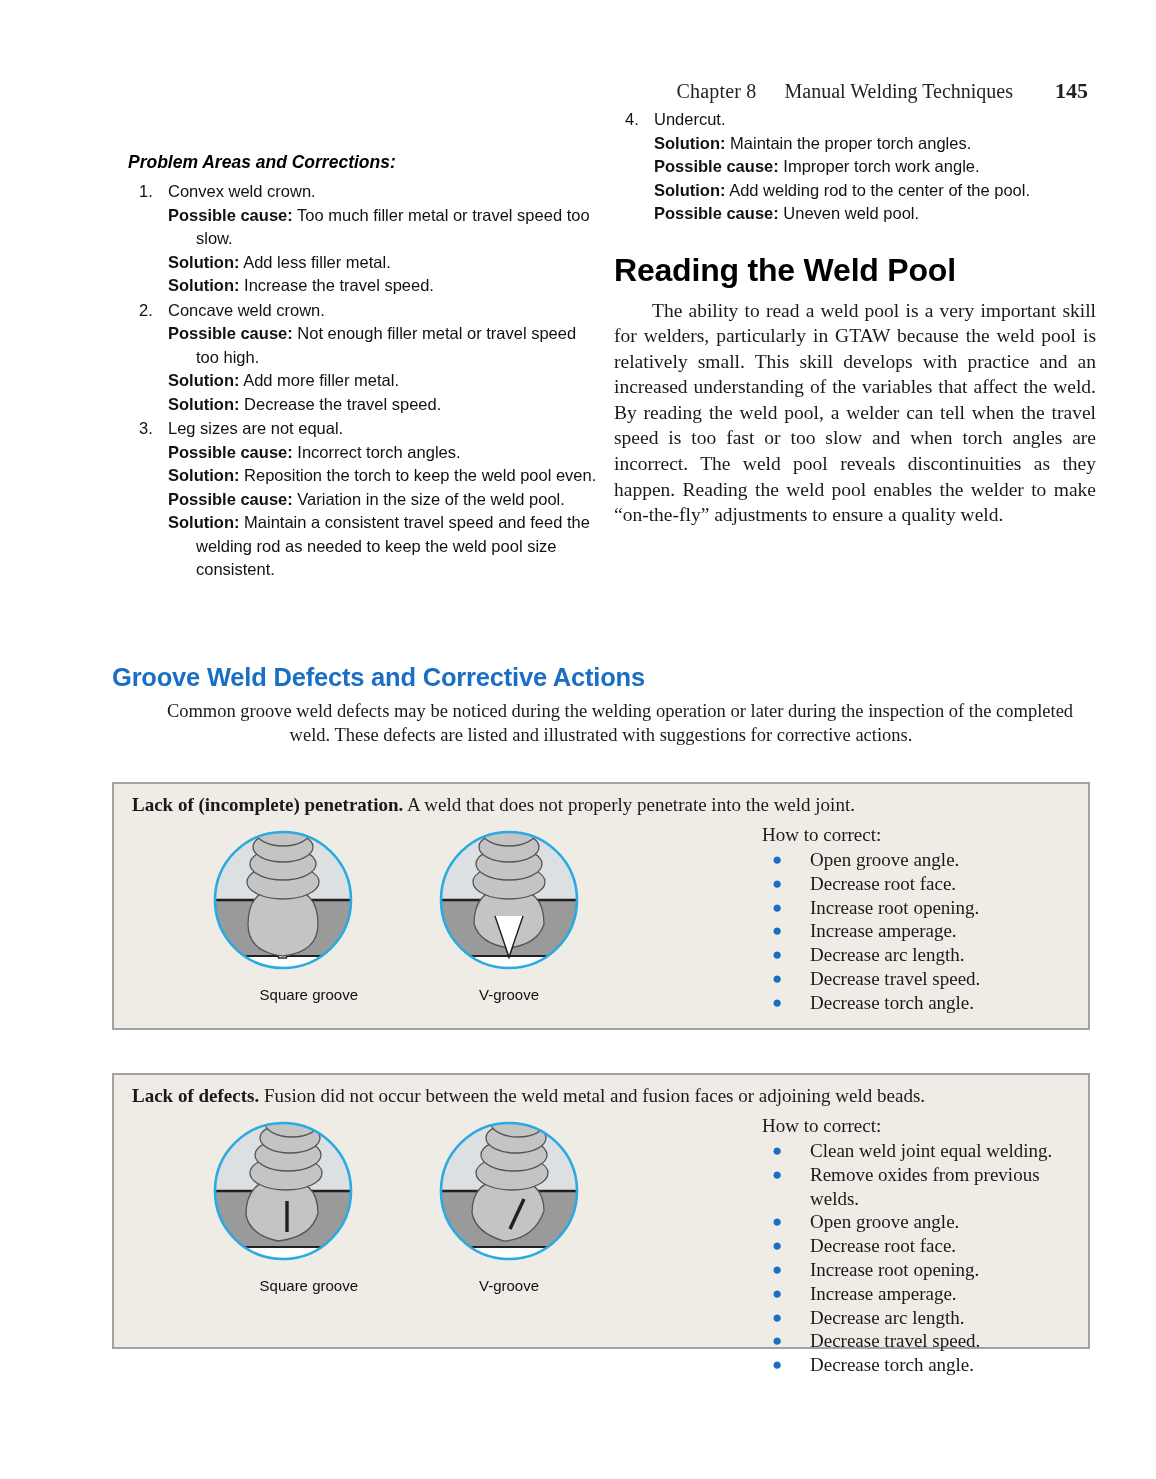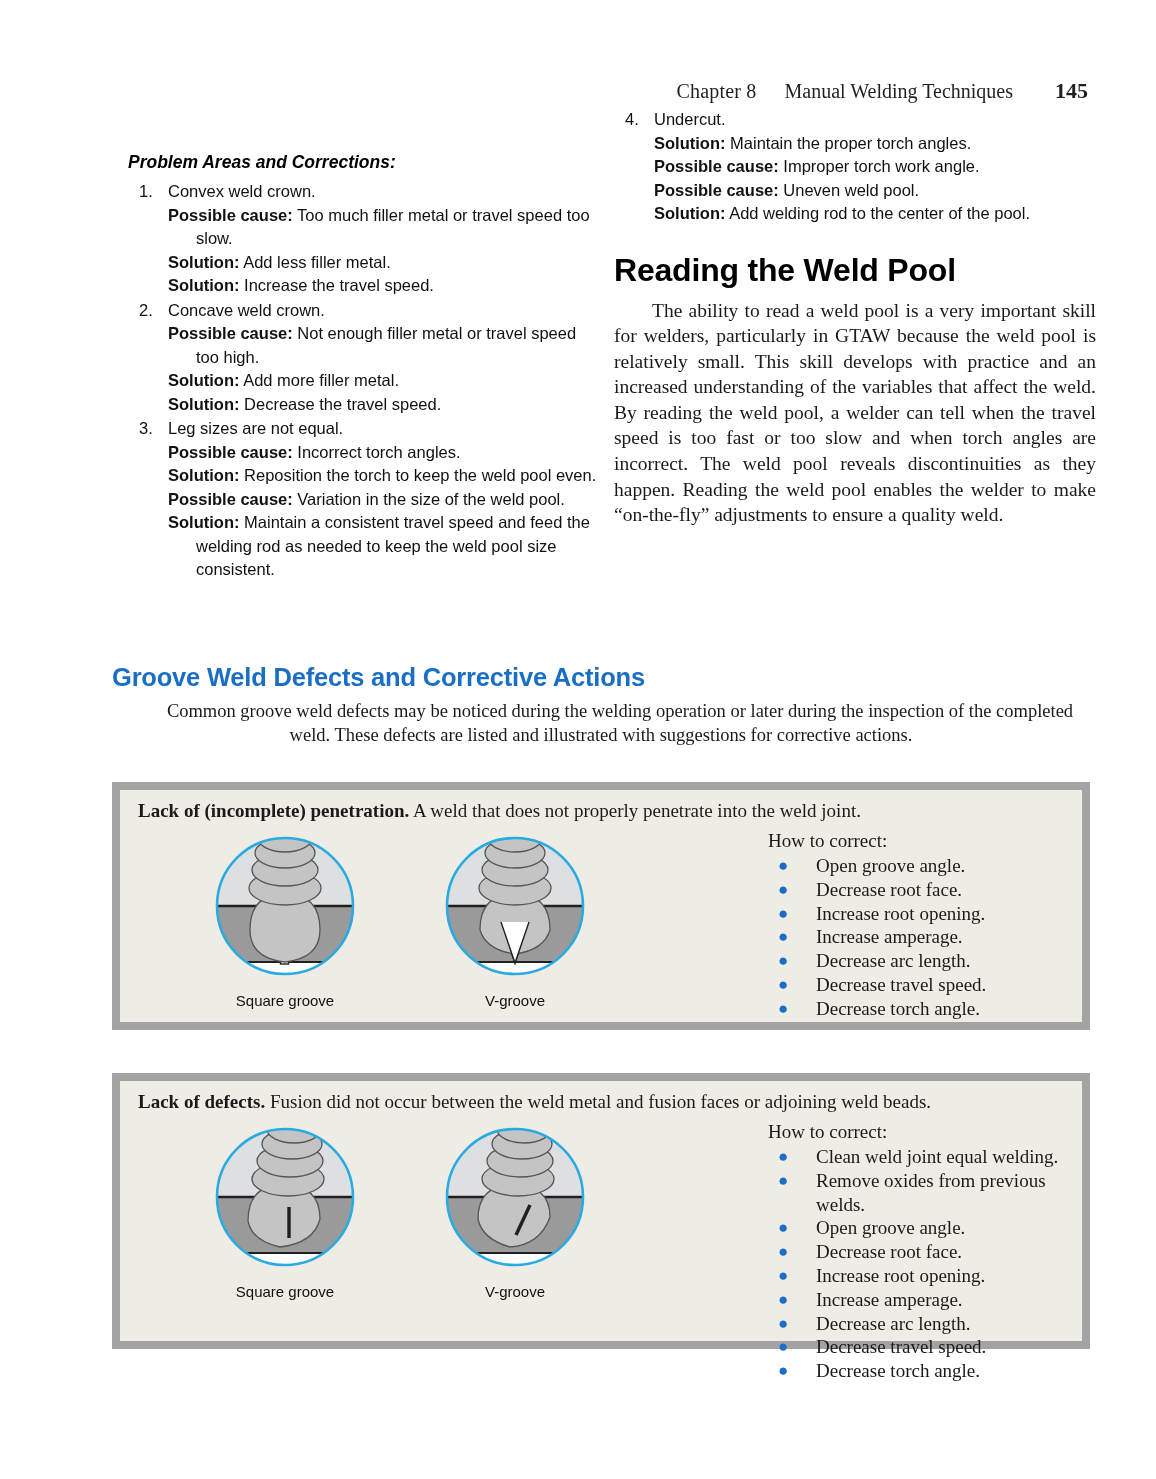--- a/index.html
+++ b/index.html
@@ -95,38 +95,38 @@
     font-family:"Liberation Serif", serif;
     font-size:18.5px;line-height:24px;color:#1a1a1a;
     margin:0;text-indent:38px;text-align:center;
   }
 
   
   .defbox{
     position:absolute;
     left:112px;width:978px;
     background:#efece6;
-    border:8px solid #a3a3a3;
+    border:2px solid #a3a3a3;
     box-sizing:border-box;
   }
   #box1{top:782px;height:248px;}
   #box2{top:1073px;height:276px;}
 
   .box-title{
     position:absolute;left:18px;top:9px;right:14px;
     font-family:"Liberation Serif", serif;
     font-size:19px;line-height:24px;color:#1a1a1a;
   }
   .box-title b{font-weight:bold;}
 
   .fig-area{position:absolute;left:10px;top:44px;width:510px;}
   .fig{
     position:absolute;top:0;width:180px;text-align:center;
   }
-  .fig.f1{left:65px;}
+  .fig.f1{left:54px;text-align:right;}
   .fig.f2{left:295px;}
   .figcap{
     font-family:"Liberation Sans", sans-serif;
     font-size:15px;color:#111;
     margin-top:4px;
   }
 
   .howto{
     position:absolute;
     left:648px;top:40px;right:12px;
@@ -197,22 +197,22 @@
   </div>
 
   <div class="col-right">
     <ol class="numlist">
       <li>
         <span class="num">4.</span>
         <span class="li-title">Undercut.</span>
         <span class="sub">
           <span class="hang"><b>Solution:</b><span> Maintain the proper torch angles.</span></span>
           <span class="hang"><b>Possible cause:</b><span> Improper torch work angle.</span></span>
+          <span class="hang"><b>Solution:</b><span> Add welding rod to the center of the pool.</span></span>
           <span class="hang"><b>Possible cause:</b><span> Uneven weld pool.</span></span>
-          <span class="hang"><b>Solution:</b><span> Add welding rod to the center of the pool.</span></span>
         </span>
       </li>
     </ol>
 
     <h2 class="bighead">Reading the Weld Pool</h2>
     <p class="body">The ability to read a weld pool is a very important skill for welders, particularly in GTAW because the weld pool is relatively small. This skill develops with practice and an increased understanding of the variables that affect the weld. By reading the weld pool, a welder can tell when the travel speed is too fast or too slow and when torch angles are incorrect. The weld pool reveals discontinuities as they happen. Reading the weld pool enables the welder to make “on-the-fly” adjustments to ensure a quality weld.</p>
   </div>
 
   <div class="section-blue">
     <h3 class="bluehead">Groove Weld Defects and Corrective Actions</h3>

